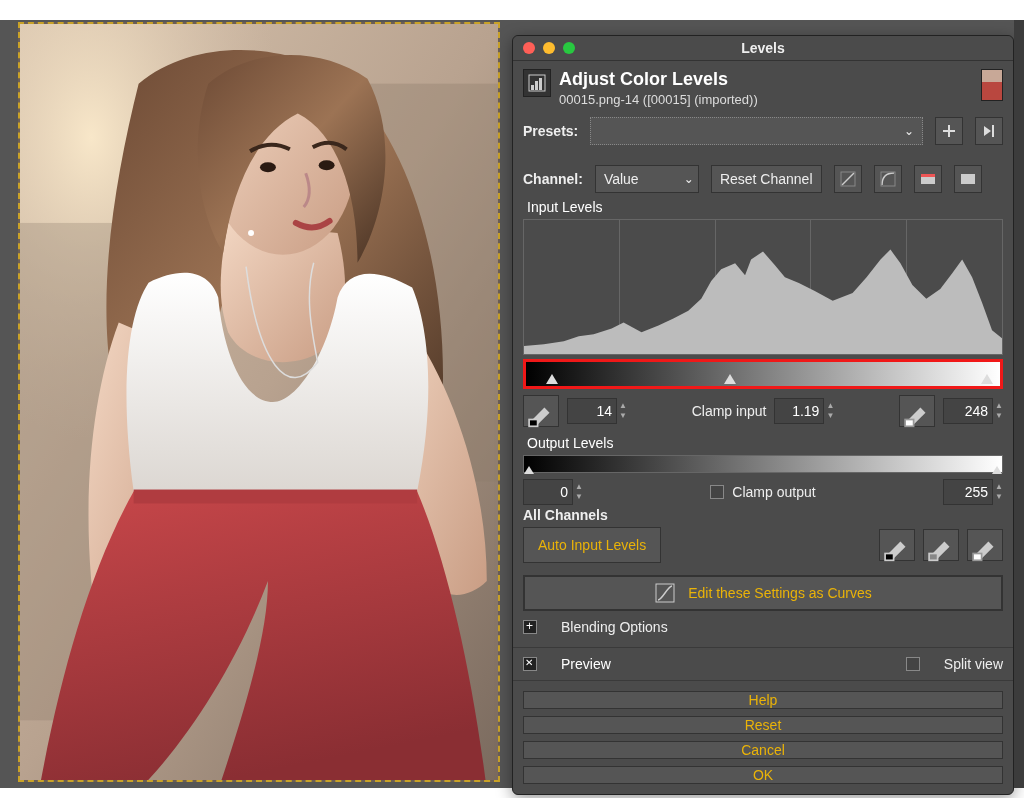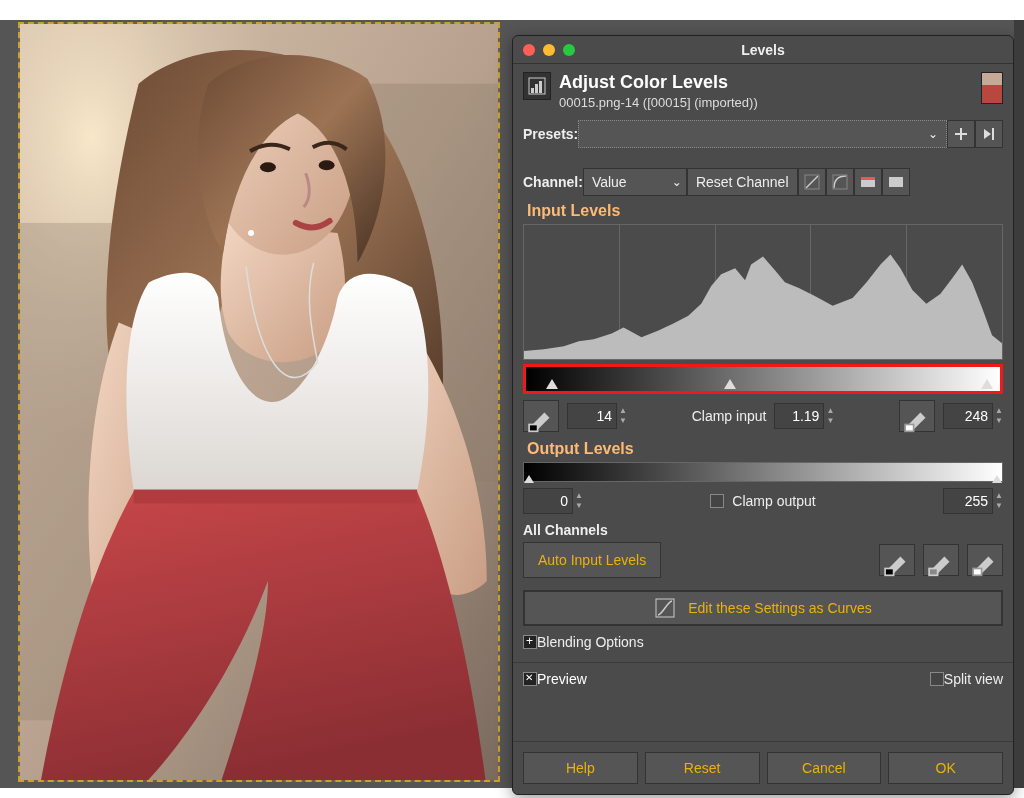--- a/index.html
+++ b/index.html
@@ -15,21 +15,21 @@
   .tlight { width:12px; height:12px; border-radius:50%; }
   .tl-red{background:#ff5f57;} .tl-yellow{background:#febc2e;} .tl-green{background:#28c840;}
   .titlebar-title { position:absolute; left:0; right:0; text-align:center; font-size:14px; font-weight:600; color:#eee; pointer-events:none;}
   .section { padding: 6px 10px; }
   .head-row { display:flex; align-items:flex-start; gap:8px; padding:8px 10px 4px 10px; }
   .head-icon { width:28px; height:28px; background:#333; border:1px solid #222; display:flex; align-items:center; justify-content:center; }
   .head-icon svg { width:20px; height:20px; }
   .head-text .t1 { font-size:18px; font-weight:600; color:#fff;}
   .head-text .t2 { font-size:13px; color:#ddd; margin-top:2px;}
   .head-thumb { width:22px; height:32px; margin-left:auto; background: linear-gradient(#c8a897 40%, #b9473f 40%); border:1px solid #222;}
-  .row { display:flex; align-items:center; gap:0; font-size:14px; }
+  .row { display:flex; align-items:center; gap:12px; font-size:14px; }
   .row + .row { margin-top:20px; }
   .ctrl { background:#555; border:1px solid #333; color:#eee; height:28px; display:flex; align-items:center; padding:0 8px; font-size:14px; }
   .select { min-width:88px; border:1px dotted #888; justify-content:flex-end;}
   .select.solid { border:1px solid #333; justify-content:space-between; padding-right:4px;}
   .flex1{flex:1;}
   .chev{ margin-left:6px; font-size:12px;}
   .iconbtn { width:28px; height:28px; background:#555; border:1px solid #333; display:flex; align-items:center; justify-content:center; color:#eee;}
   .iconbtn svg { width:18px; height:18px; }
   .btn { background:#555; border:1px solid #333; color:#eab308; height:32px; padding:0 14px; font-size:14px; display:flex; align-items:center; justify-content:center;}
   .label { font-size:14px; color:#eee; white-space:nowrap;}
@@ -51,30 +51,30 @@
   .spin .ar { display:flex; flex-direction:column; margin-left:2px;}
   .spin .ar span { font-size:8px; line-height:10px; cursor:pointer; color:#aaa;}
   .picker { width:36px; height:32px; background:#555; border:1px solid #333; display:flex; align-items:center; justify-content:center;}
   .inputctrls { display:flex; align-items:center; gap:8px; padding:6px 10px 0 10px;}
   .inputctrls .spacer{flex:1;}
   .outputctrls { display:flex; align-items:center; gap:8px; padding:6px 10px 0 10px;}
   .check { width:14px; height:14px; border:1px solid #888; background:#444; display:inline-block;}
   .check.on { background:#222; position:relative;}
   .check.on::after{content:"✕"; color:#fff; font-size:10px; position:absolute; left:1px; top:-1px;}
   .check.plus::after{content:"+"; color:#fff; font-size:12px; position:absolute; left:2px; top:-2px;}
-  .expand-row { display:flex; align-items:center; gap:0; padding:8px 10px; font-size:14px;}
-  .footer { margin-top:auto; padding:10px; display:flex; gap:7px; border-top:1px solid #3a3a3a;}
+  .expand-row { display:flex; align-items:center; gap:24px; padding:8px 10px; font-size:14px;}
+  .footer { margin-top:auto; padding:10px; display:flex; gap:7px; border-top:1px solid #3a3a3a;flex-direction:column;}
   .footer .btn{flex:1;}
   .allch { padding: 2px 10px 6px 10px;}
   .allch .row2{display:flex;gap:8px;align-items:center;margin-top:4px;}
   .curves { margin: 6px 10px 0 10px; border:1px solid #333;}
   .curves .btn{width:100%; height:34px;}
   .curves-inner { display:flex; align-items:center; gap:12px;}
   .hr { height:1px; background:#3a3a3a; margin:4px 0;}
-  .title-sm { font-size:16px; font-weight:700; padding-left:14px; color:#fdba74;}
+  .title-sm { font-size:14px; font-weight:400; padding-left:14px; color:#ffffff;}
   .rightcol { position:absolute; right:0; top:20px; width:10px; height:768px; background:#3c3c3c;}
 </style>
 </head>
 <body>
 
 <div class="workspace">
   <div class="canvas-wrap">
     <svg viewBox="0 0 482 760" preserveAspectRatio="xMidYMid slice">
       <defs>
         <linearGradient id="bg" x1="0" y1="0" x2="1" y2="1">
@@ -296,21 +296,21 @@
       <div class="spin">
           <input value="255" style="">
           <div class="ar">
             <span>▲</span>
             <span>▼</span>
           </div>
         </div>
     </div>
 
     <div class="allch">
-      <div class="label bold" style="margin-top:6px">All Channels</div>
+      <div class="label bold" style="">All Channels</div>
       <div class="row2">
         <div class="btn" style="height:36px;">Auto Input Levels</div>
         <div style="flex:1"></div>
         <div class="picker">
             <svg viewBox="0 0 20 20">
               <path d="M4 16l8-8 3 3-8 8z" fill="#ccc"></path>
               <rect x="3" y="15" width="5" height="4" fill="#000" stroke="#ccc"></rect>
             </svg>
           </div>
         <div class="picker">

